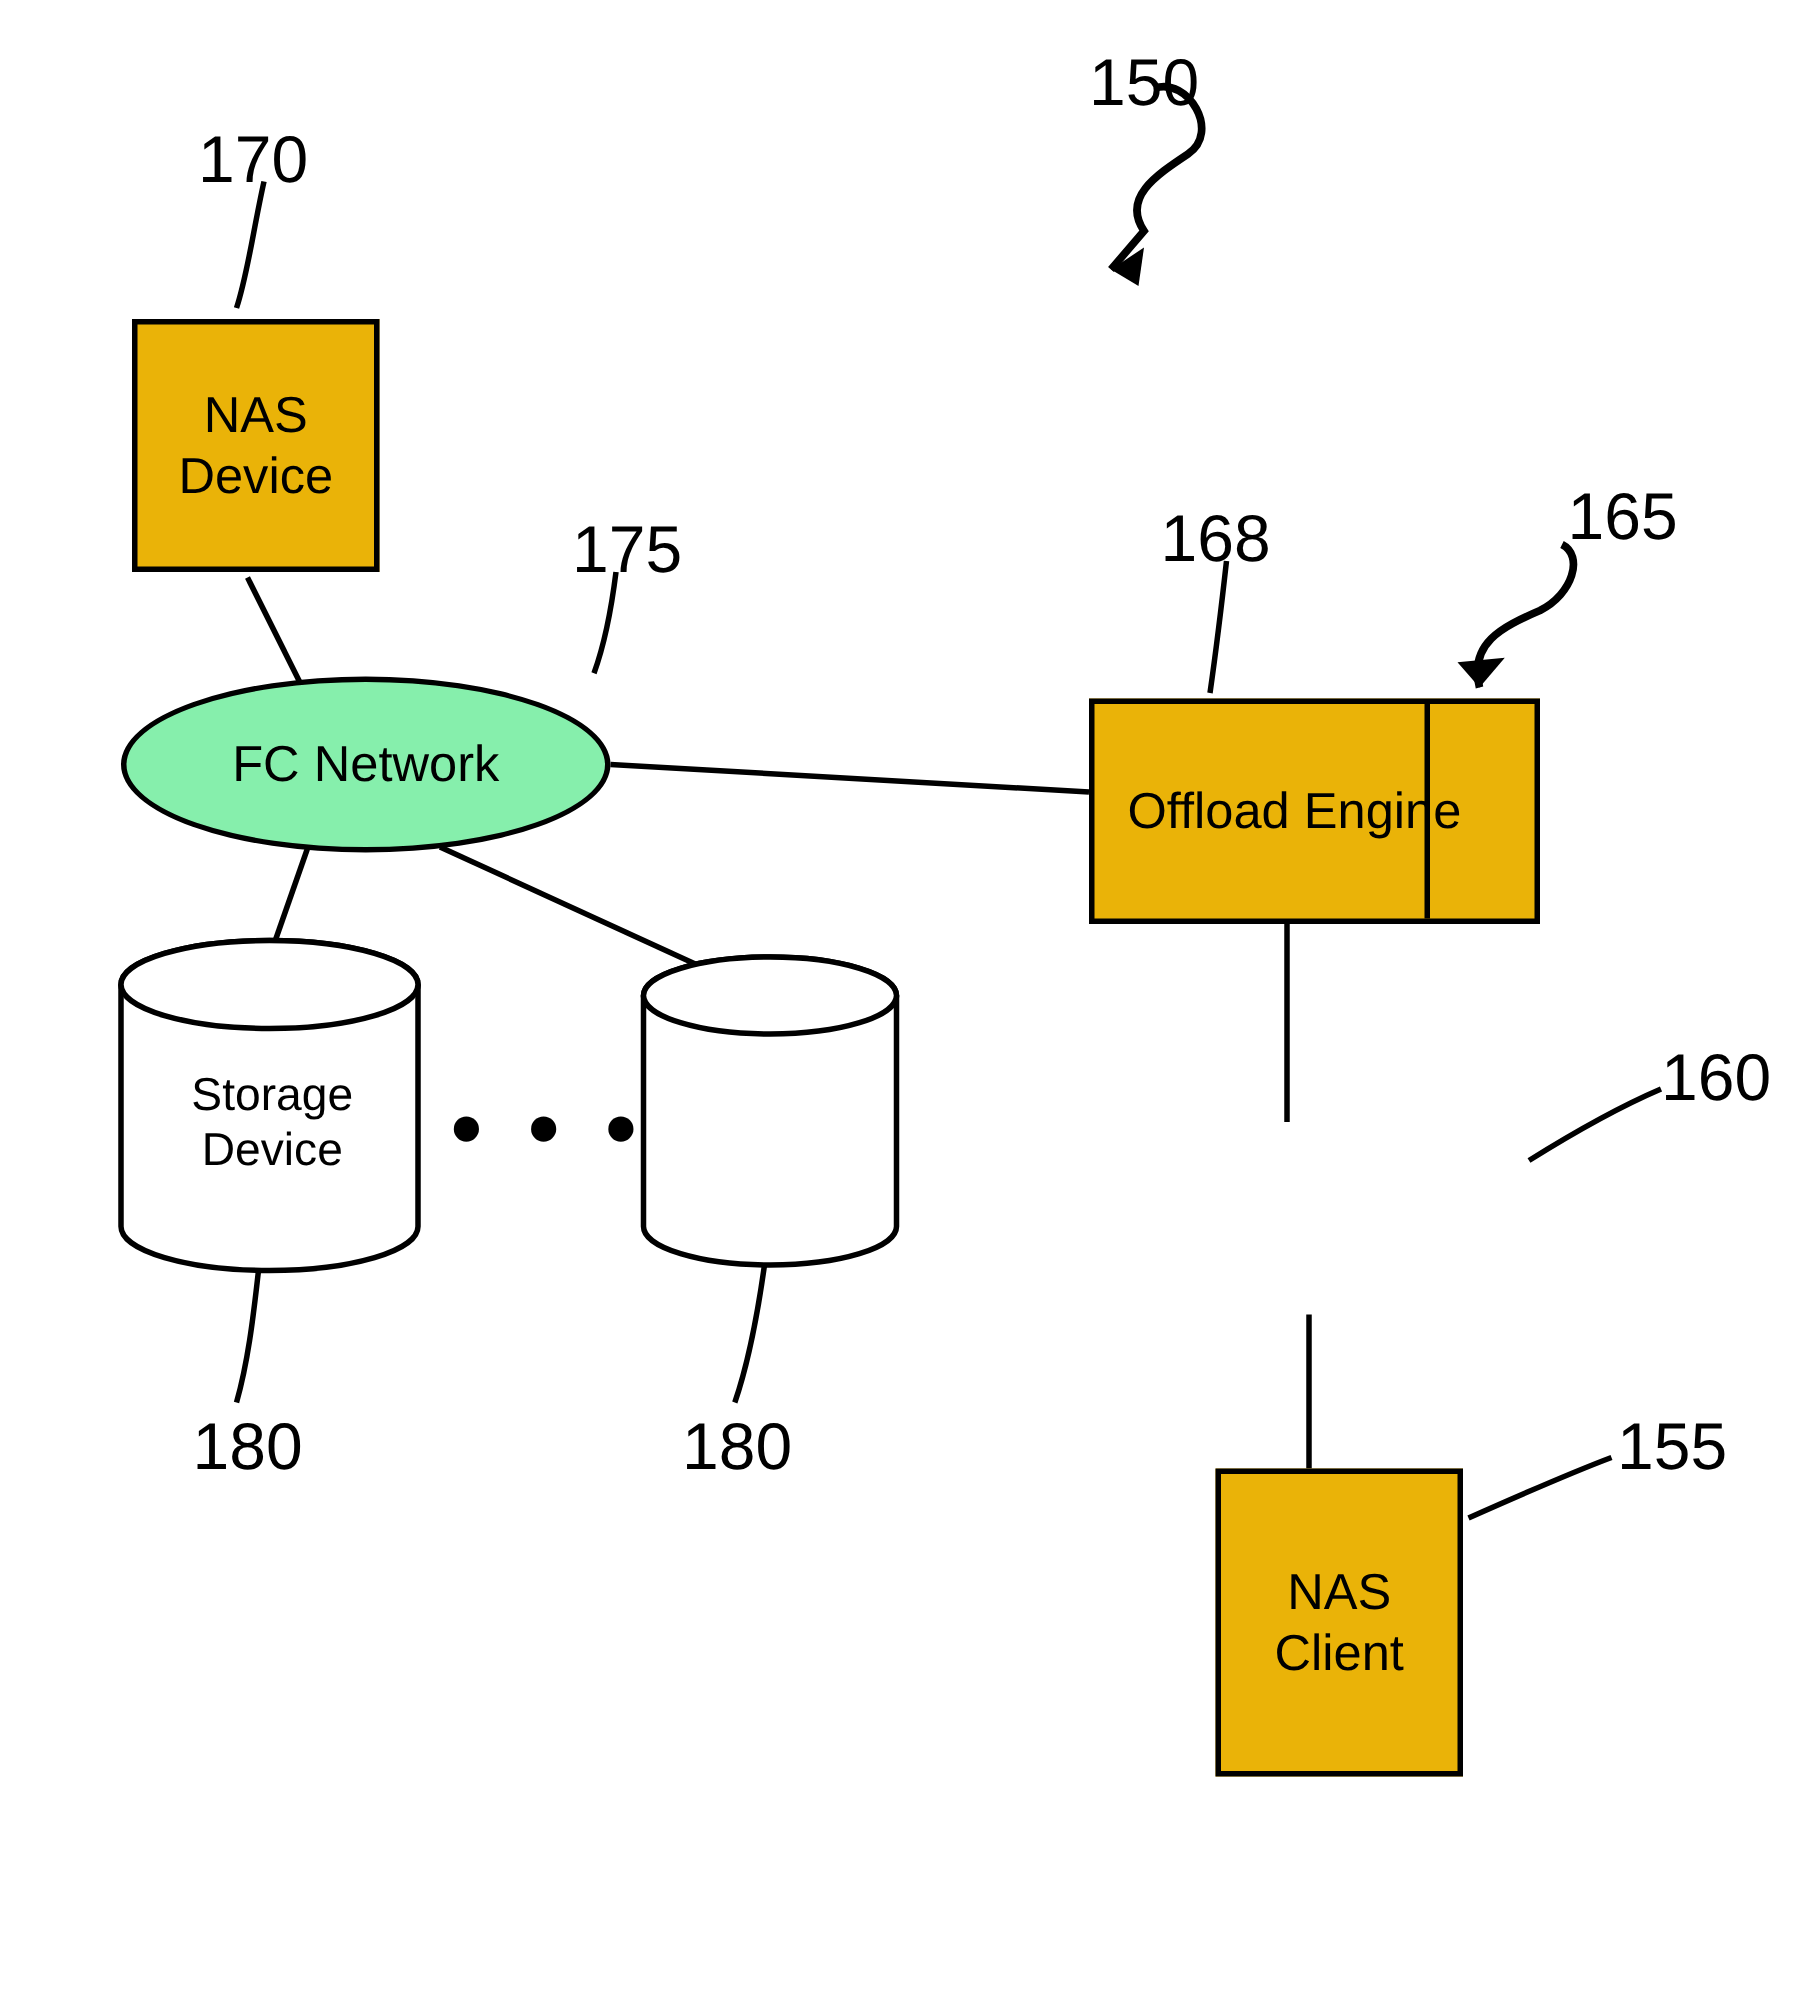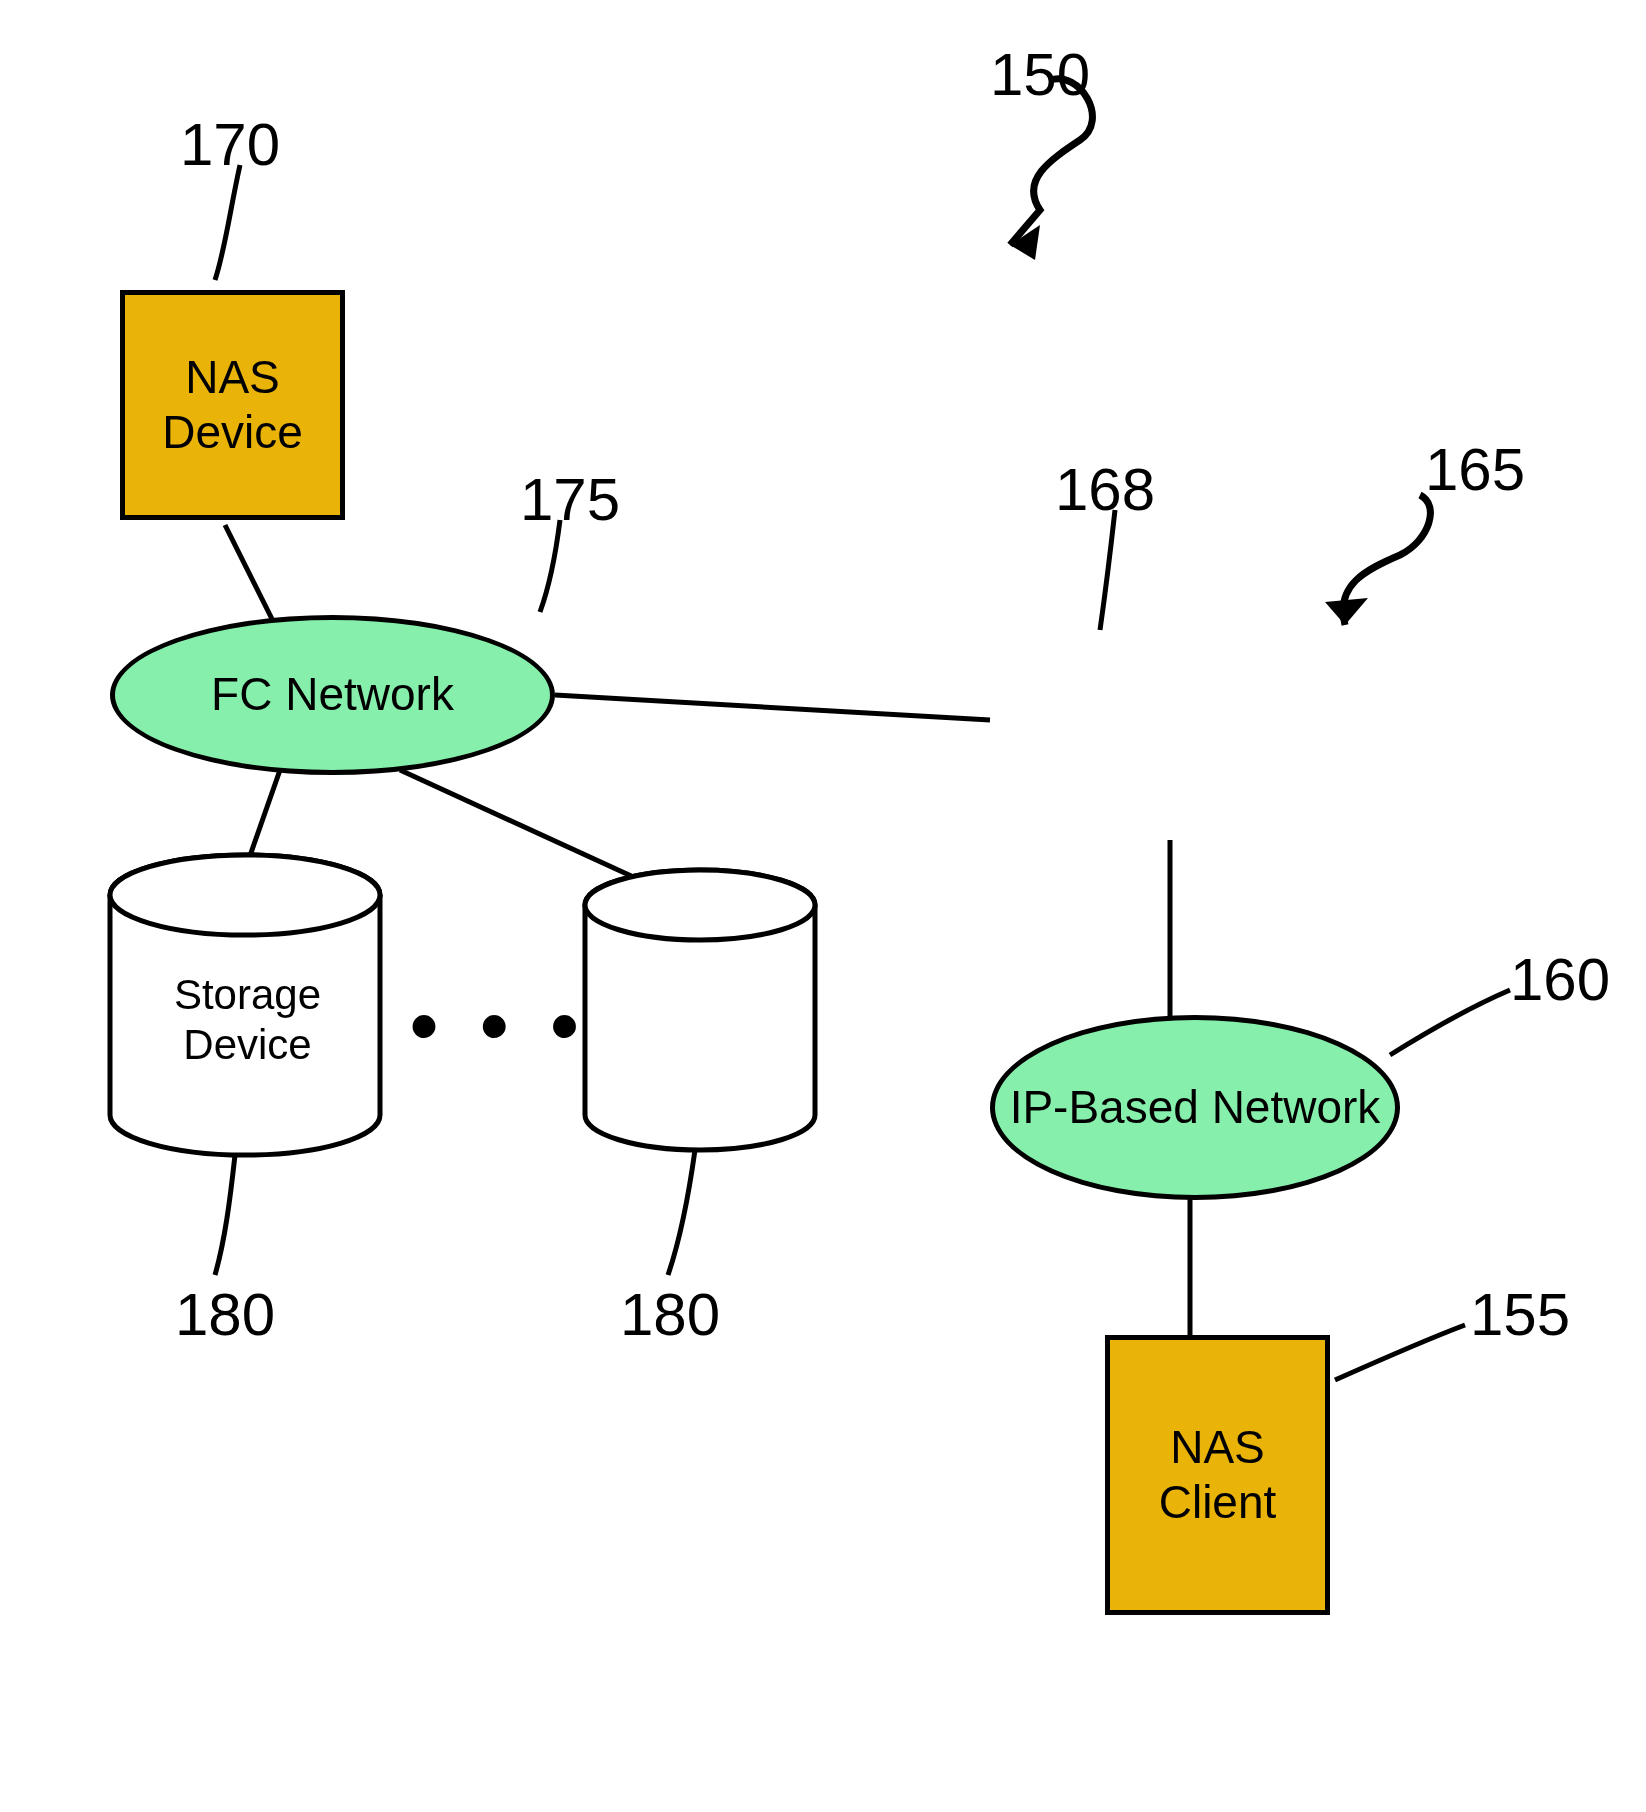--- a/index.html
+++ b/index.html
@@ -132,30 +132,31 @@
 
   <div class="box" style="left:120px; top:290px; width:225px; height:230px;">
     <span>NAS
 Device</span>
   </div>
 
   <div class="ellipse" style="left:110px; top:615px; width:445px; height:160px;">
     <span>FC Network</span>
   </div>
 
+  <div class="box" style="left:990px; top:635px; width:410px; height:205px; justify-content:flex-start; padding-left:30px;">
+    <span>Offload
+Engine</span>
+    <div style="position:absolute; right:0; top:0; bottom:0; width:95px; border-left:5px solid #000;"></div>
+  </div>
 
   <div class="label" style="left:160px; top:970px; font-size:42px; text-align:center; width:175px; line-height:1.2;">Storage
 Device</div>
 
   <div class="dots" style="left:410px; top:980px;">• • •</div>
 
-  <div class="ellipse" style="left:990px; top:1015px; width:410px; height:185px;">
-    <span>IP-Based
-Network</span>
-  </div>
 
   <div class="box" style="left:1105px; top:1335px; width:225px; height:280px;">
     <span>NAS
 Client</span>
   </div>
 
 
 </div>
 
 </body></html>

